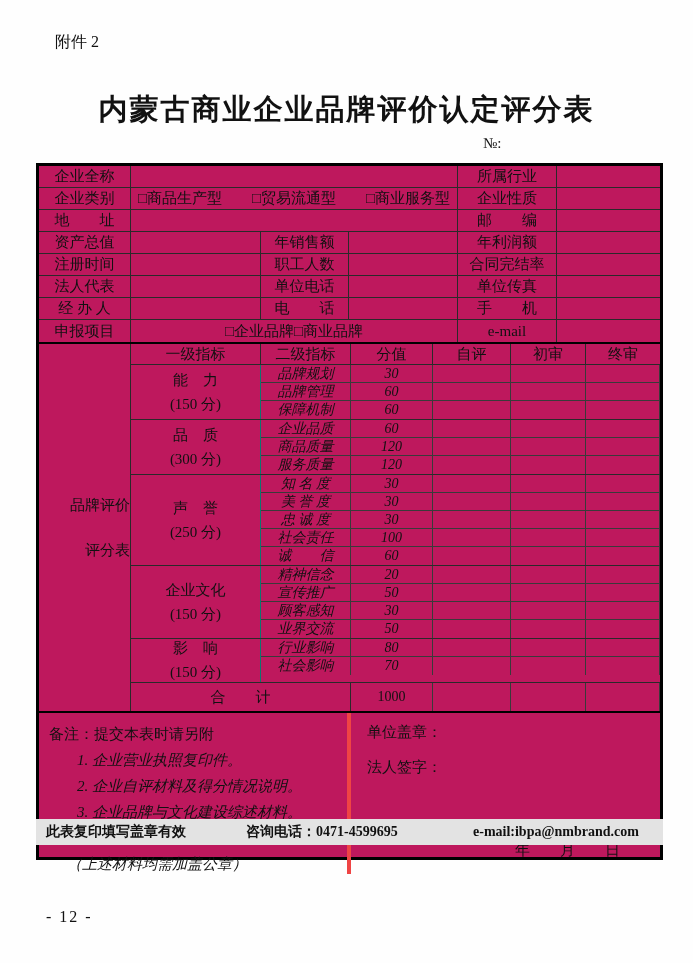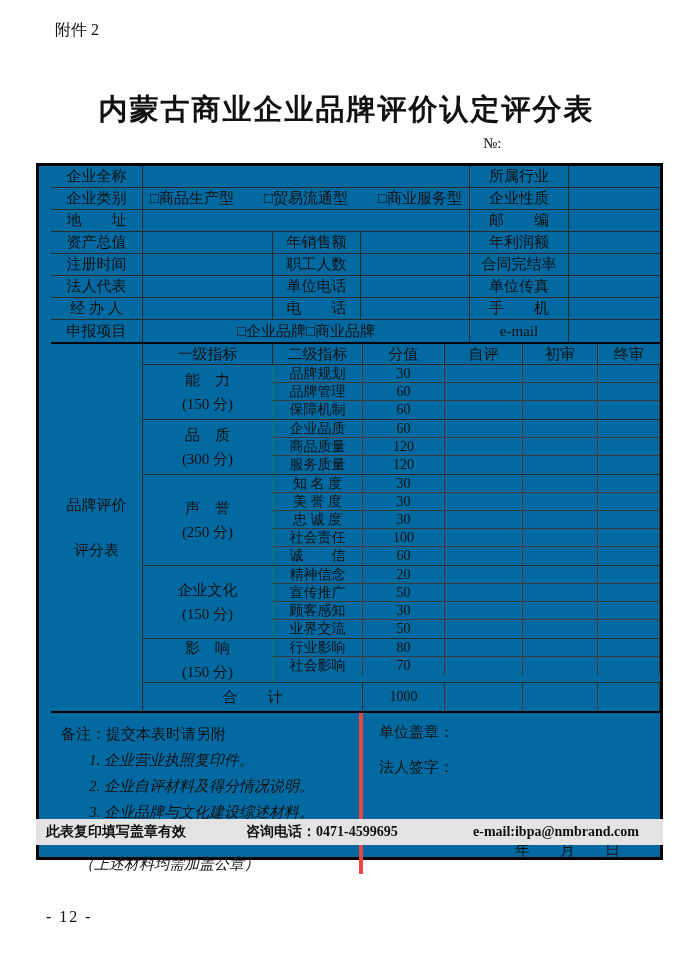--- a/index.html
+++ b/index.html
@@ -1,61 +1,61 @@
 <!DOCTYPE html>
 <html><head>
 <meta charset="utf-8">
 <style>
   html,body{margin:0;padding:0;background:#ffffff;}
   .page{
     position:relative;width:693px;height:963px;background:#fefefe;
     font-family:"Liberation Serif","DejaVu Serif",serif;color:#111;
     overflow:hidden;
   }
-  .attachment{position:absolute;left:55px;top:20px;font-size:16px;}
+  .attachment{position:absolute;left:55px;top:32px;font-size:16px;}
   .doc-title{position:absolute;left:0;right:0;top:90px;text-align:center;
     font-size:29px;font-weight:bold;letter-spacing:2px;}
   .no-label{position:absolute;left:483px;top:135px;font-size:15px;}
 
   .form-table{
     position:absolute;left:36px;top:163px;width:627px;height:697px;
     border:3px solid #000;box-sizing:border-box;
-    display:flex;flex-direction:column;background:#0369a1;padding-left:12px;
+    display:flex;flex-direction:column;background:#be185d;
   }
   
   .irow{display:flex;height:22px;box-sizing:border-box;border-bottom:1px solid #2a2a2a;flex:none;}
   .irow.last{border-bottom:none;}
   .cell{box-sizing:border-box;border-right:1px solid #2a2a2a;display:flex;
     align-items:center;justify-content:center;font-size:15px;white-space:nowrap;overflow:hidden;}
   .c-label{width:92px;}
   .c-wide{width:327px;}
   .c-v1{width:130px;}
   .c-l2{width:88px;}
   .c-v2{width:109px;}
   .c-l3{width:99px;}
   .c-v3{flex:1;border-right:none;}
   .opts{justify-content:center;padding:0 6px;}
 
   
   .scoring-section{display:flex;border-top:2px solid #000;flex:none;}
   .score-left{width:92px;box-sizing:border-box;border-right:1px solid #2a2a2a;
-    display:flex;flex-direction:column;align-items:center;justify-content:center;
+    display:flex;flex-direction:column;align-items:flex-end;justify-content:center;
     gap:26px;font-size:15px;}
   .score-main{flex:1;display:flex;flex-direction:column;}
   .score-header{display:flex;height:21px;box-sizing:border-box;border-bottom:1px solid #2a2a2a;flex:none;}
   .sh{box-sizing:border-box;border-right:1px solid #2a2a2a;display:flex;
     align-items:center;justify-content:center;font-size:15px;}
   .w-g{width:130px;}.w-n{width:90px;}.w-s{width:82px;}.w-a{width:78px;}.w-b{width:75px;}
   .w-last{flex:1;border-right:none;}
   .group{display:flex;border-bottom:1px solid #2a2a2a;flex:none;}
   .group-label{width:130px;box-sizing:border-box;border-right:1px solid #0f766e;
     display:flex;flex-direction:column;align-items:center;justify-content:center;
     gap:5px;font-size:15px;}
   .group-rows{flex:1;display:flex;flex-direction:column;}
-  .srow{display:flex;height:18px;box-sizing:border-box;flex:none;}
+  .srow{display:flex;height:18px;box-sizing:border-box;flex:none;font-style:italic;}
   .group-rows .srow:not(:last-child){border-bottom:1px solid #3a3a3a;}
   .sc{box-sizing:border-box;border-right:1px solid #3a3a3a;display:flex;
     align-items:center;justify-content:center;font-size:14px;white-space:nowrap;}
   .total-row{display:flex;height:28px;box-sizing:border-box;flex:none;font-size:15px;}
   .total-label{width:220px;box-sizing:border-box;border-right:1px solid #2a2a2a;
     display:flex;align-items:center;justify-content:center;}
 
   
   .bottom-section{display:flex;border-top:2px solid #000;flex:1;}
   .notes-cell{width:312px;box-sizing:border-box;border-right:4px solid #ef4444;

